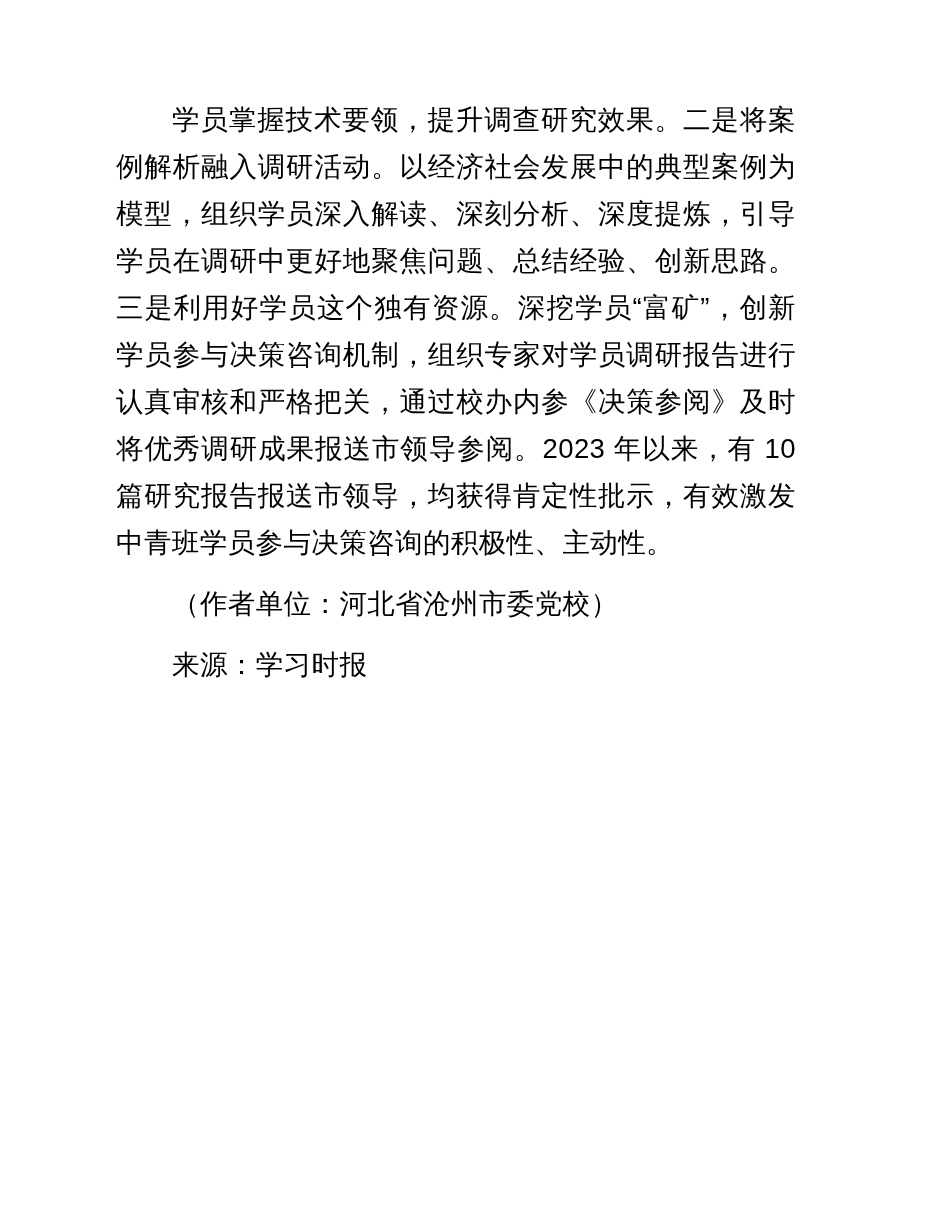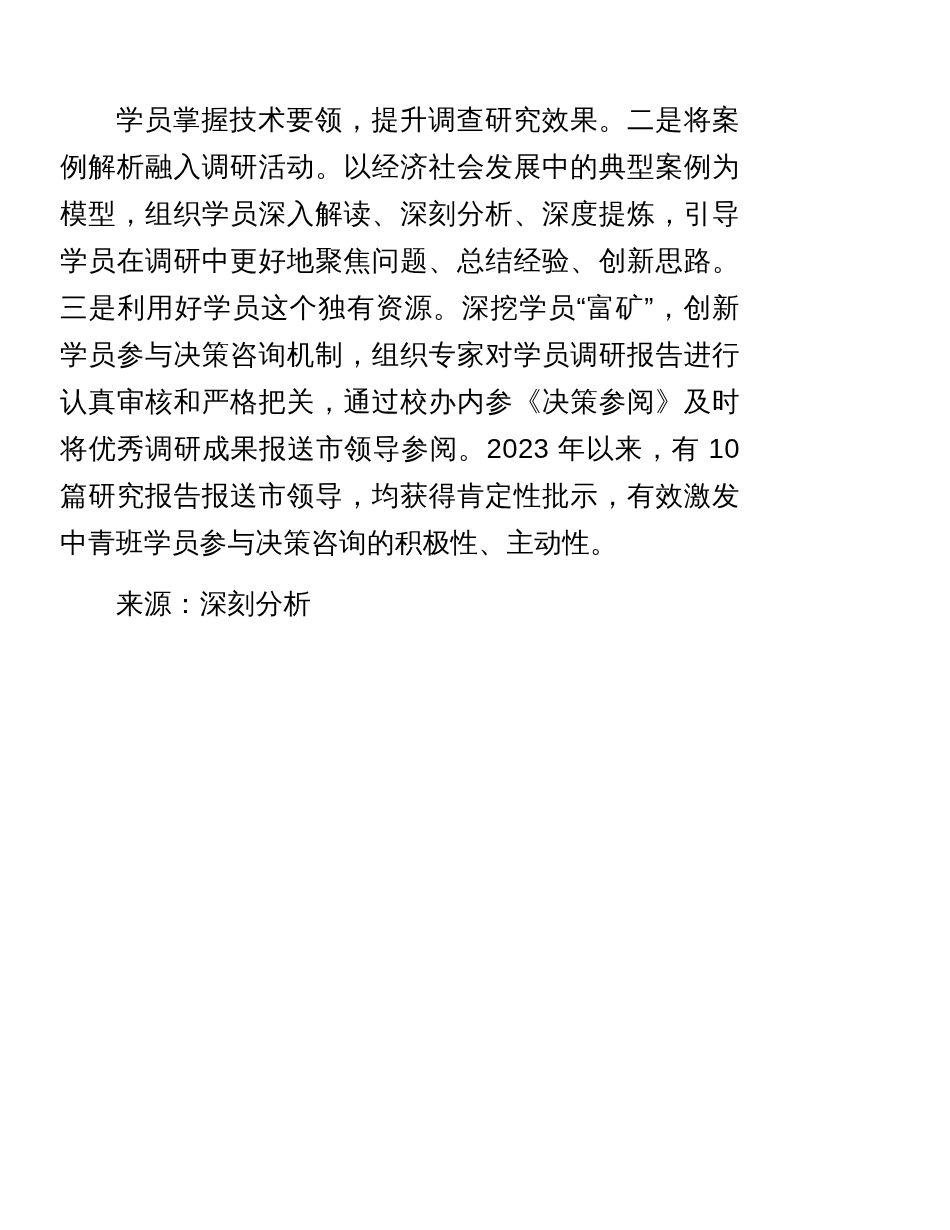--- a/index.html
+++ b/index.html
@@ -12,21 +12,21 @@
     height: 1230px;
     font-family: "Liberation Sans", sans-serif;
     color: #000000;
     overflow: hidden;
   }
   .page {
     position: relative;
     width: 950px;
     height: 1230px;
     box-sizing: border-box;
-    padding: 96px 138px 0 60px;
+    padding: 96px 138px 0 116px;
     background: #ffffff;
   }
   .doc-body {
     width: 680px;
   }
   .para {
     font-size: 27.5px;
     line-height: 47px;
     text-align: justify;
     text-justify: inter-ideograph;
@@ -45,19 +45,20 @@
   }
 </style>
 </head>
 <body>
 
 <div class="page">
   <div class="doc-body">
 
     <p class="para indent">学员掌握技术要领，提升调查研究效果。二是将案例解析融入调研活动。以经济社会发展中的典型案例为模型，组织学员深入解读、深刻分析、深度提炼，引导学员在调研中更好地聚焦问题、总结经验、创新思路。三是利用好学员这个独有资源。深挖学员“富矿”，创新学员参与决策咨询机制，组织专家对学员调研报告进行认真审核和严格把关，通过校办内参《决策参阅》及时将优秀调研成果报送市领导参阅。2023 年以来，有 10 篇研究报告报送市领导，均获得肯定性批示，有效激发中青班学员参与决策咨询的积极性、主动性。</p>
 
+    <p class="para indent trailing">（作者单位：河北省沧州市委党校）</p>
 
 
-    <p class="para indent trailing">来源：深刻分析</p>
+    <p class="para indent trailing">来源：学习时报</p>
 
     <div class="spacer-bottom"></div>
   </div>
 </div>
 
 </body></html>

